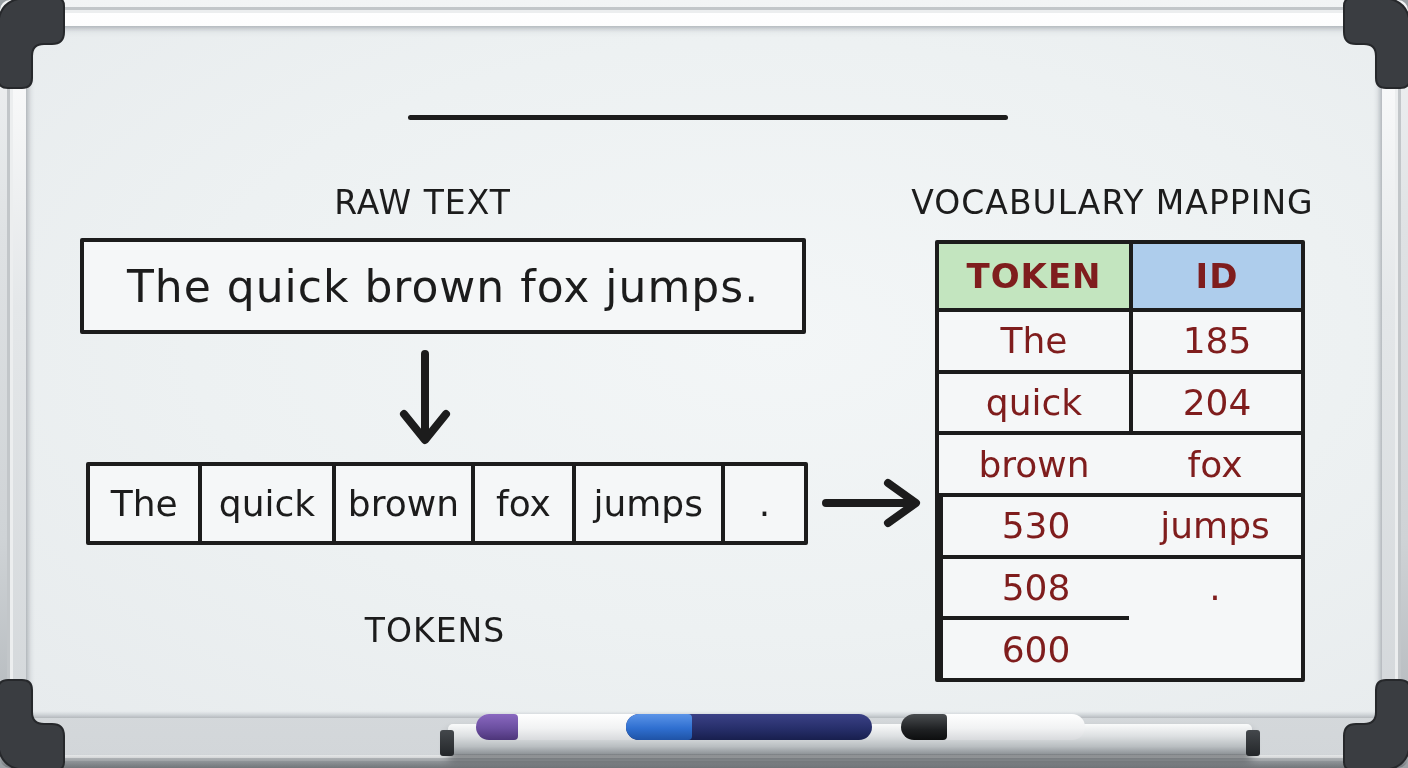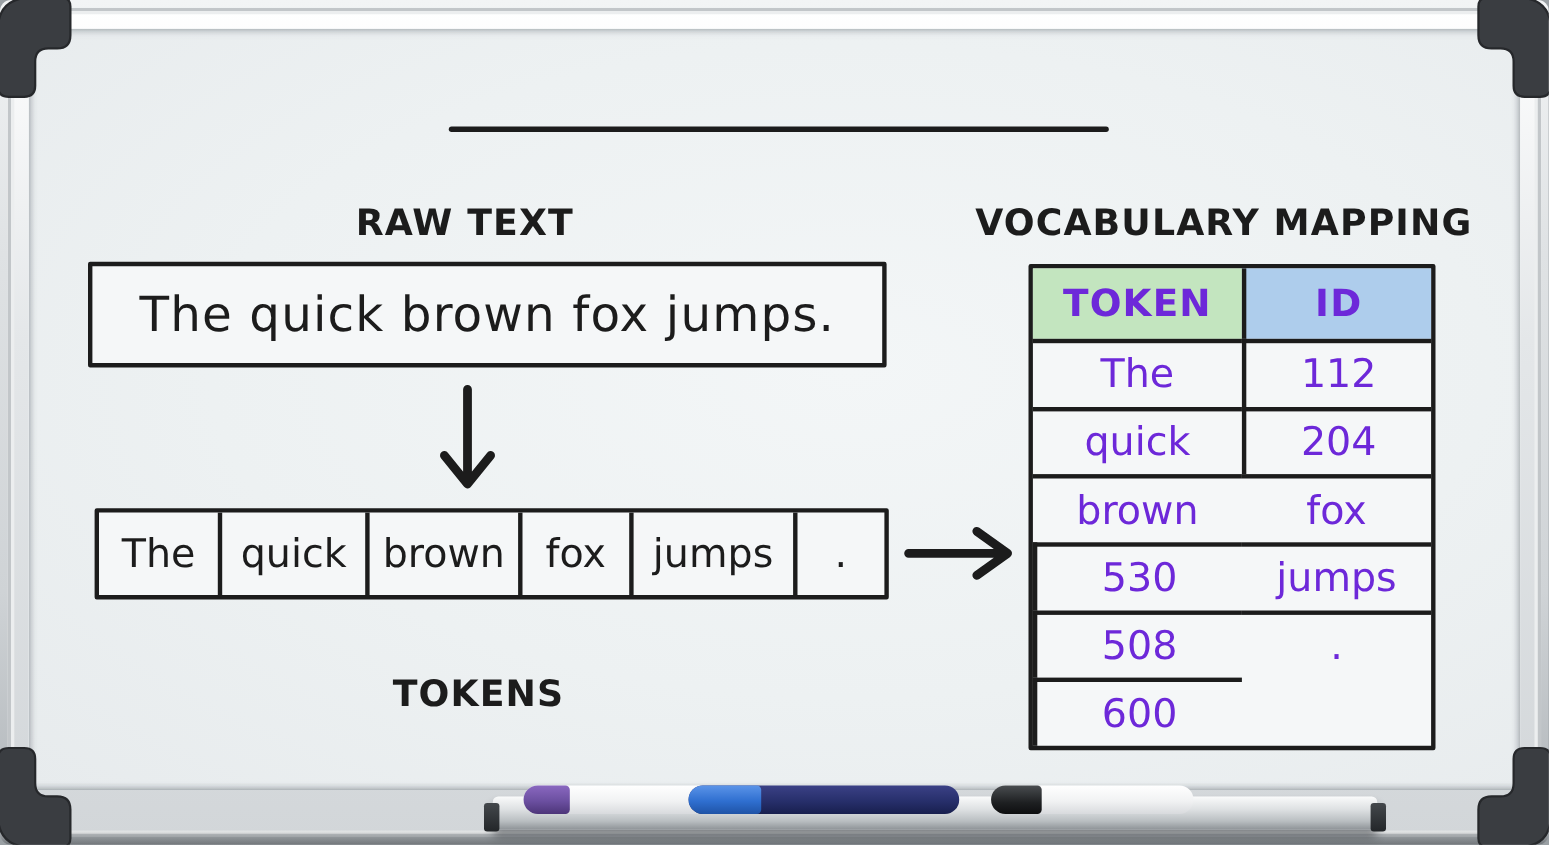--- a/index.html
+++ b/index.html
@@ -42,21 +42,21 @@
   .board-title {
     position: absolute; left: 370px; top: 50px; width: 670px; z-index: 10;
     text-align: center; font-size: 46px; font-weight: bold; letter-spacing: 3px;
   }
   .title-underline {
     position: absolute; left: 408px; top: 115px; width: 600px; height: 5px;
     background: #1c1c1c; border-radius: 3px; z-index: 10;
   }
   .section-label {
     position: absolute; z-index: 10; text-align: center;
-    font-size: 33px; font-weight: bold; letter-spacing: 1px;
+    font-size: 33px; font-weight: normal; letter-spacing: 1px;
   }
   .raw-label    { left: 235px; top: 183px; width: 375px; }
   .tokens-label { left: 250px; top: 563px; width: 370px; margin-top: 48px; }
   .vocab-label  { left: 885px; top: 183px; width: 455px; }
 
   .raw-box {
     position: absolute; left: 80px; top: 238px; width: 726px; height: 96px; z-index: 10;
     border: 4px solid #1c1c1c; border-radius: 2px; background: #f5f7f8;
     display: flex; align-items: center; justify-content: center;
     font-size: 44px; letter-spacing: 1px;
@@ -75,21 +75,21 @@
 
   
   .vocab-table {
     position: absolute; left: 935px; top: 240px; width: 370px; height: 442px; z-index: 10;
     border: 4px solid #1c1c1c; border-radius: 2px; background: #f5f7f8;
     display: grid; grid-template-columns: 190px 1fr;
     grid-template-rows: 64px repeat(6, 1fr);
   }
   .vcell {
     display: flex; align-items: center; justify-content: center;
-    font-size: 36px; color: #6d28d9;
+    font-size: 36px; color: #7f1d1d;
     border-left: 4px solid #1c1c1c; border-top: 4px solid #1c1c1c;
   }
   .vcell.col0 { border-left: none; }
   .vcell.row0 { border-top: none; font-weight: bold; font-size: 34px; letter-spacing: 1px; }
   .vcell.hdr-token { background: #c3e5bf; }
   .vcell.hdr-id    { background: #aecdec; }
 
   
   .arrow-svg { position: absolute; z-index: 10; }
   .down-arrow  { left: 396px; top: 350px; }
@@ -165,21 +165,21 @@
     <path d="M6 26 L92 26 M68 6 L96 26 L68 46" fill="none" stroke="#1c1c1c" stroke-width="8" stroke-linecap="round" stroke-linejoin="round"></path>
   </svg>
 
   <div class="section-label vocab-label ink">VOCABULARY MAPPING</div>
 
   <div class="vocab-table">
     <div class="vcell row0 col0 hdr-token">TOKEN</div>
     <div class="vcell row0 hdr-id">ID</div>
 
     <div class="vcell col0">The</div>
-    <div class="vcell">112</div>
+    <div class="vcell">185</div>
 
     <div class="vcell col0">quick</div>
     <div class="vcell">204</div>
 
     <div class="vcell col0">brown</div>
 
     <div class="vcell col0">fox</div>
     <div class="vcell">530</div>
 
     <div class="vcell col0">jumps</div>

